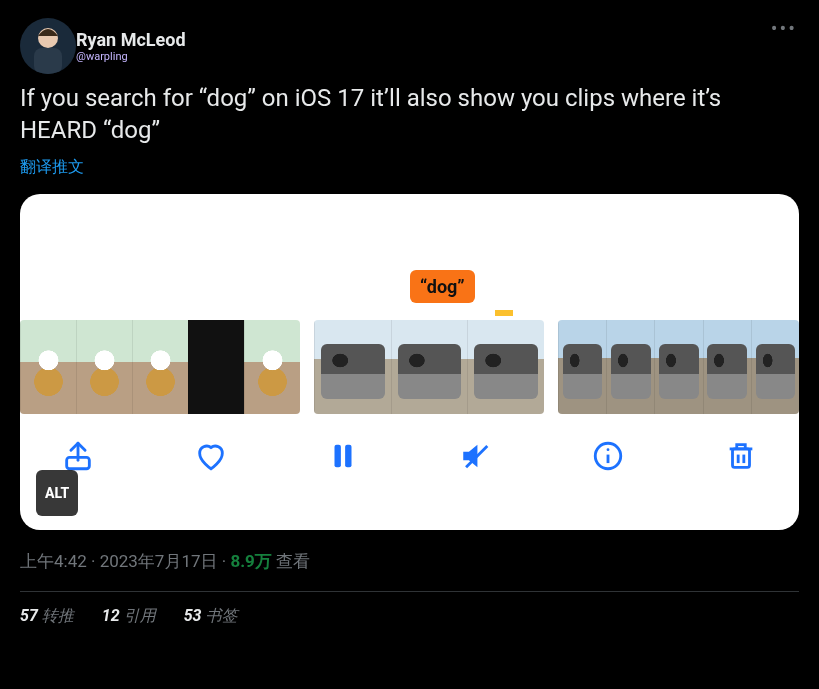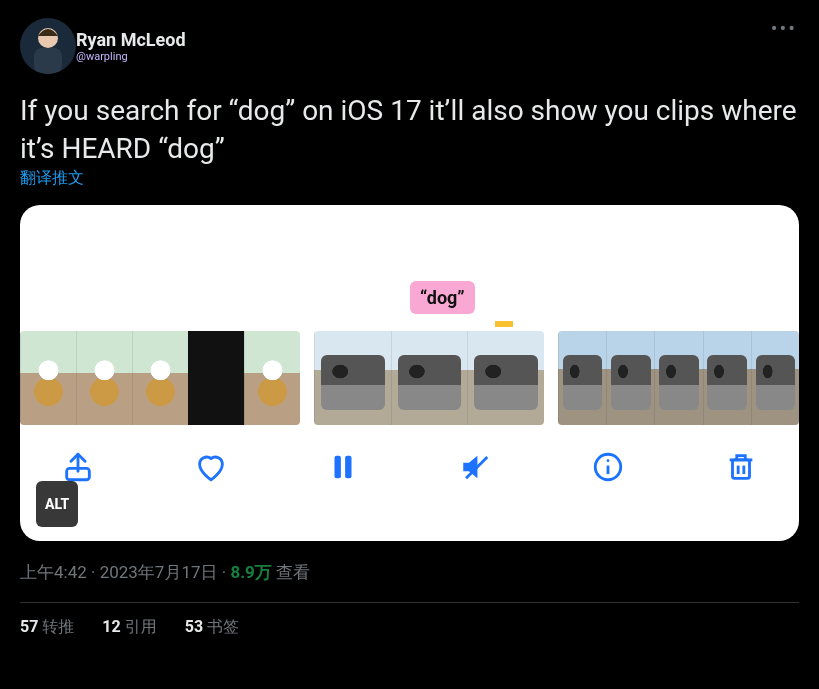--- a/index.html
+++ b/index.html
@@ -27,26 +27,27 @@
   }
   .header { display: flex; align-items: center; }
   .avatar {
     width: 56px; height: 56px; border-radius: 50%;
     overflow: hidden; flex-shrink: 0;
   }
   .avatar svg { width: 100%; height: 100%; display: block; }
   .names .display { font-weight: 700; font-size: 18px; }
   .names .handle { color: #c4b5fd; font-size: 11px; }
   .text {
-    margin-top: 18px;
-    font-size: 28px;
+    margin-top: 8px;
+    font-size: 24px;
     line-height: 1.35;
     font-weight: 400;
   }
   .translate {
+    margin-top: 10px;
     color: #1d9bf0;
     font-size: 16px;
     cursor: pointer;
   }
   
   .card {
     margin-top: 16px;
     background: #fff;
     border-radius: 20px;
     overflow: hidden;
@@ -55,21 +56,21 @@
     position: relative;
   }
   .card-top {
     height: 126px;
     position: relative;
   }
   .dog-tag {
     position: absolute;
     top: 76px;
     left: 390px;
-    background: #f9a8d4;
+    background: #f97316;
     color: #111;
     font-weight: 700;
     font-size: 18px;
     padding: 6px 10px;
     border-radius: 6px;
   }
   .tick {
     position: absolute;
     top: 116px;
     left: 475px;
@@ -151,20 +152,21 @@
     color: #71767b;
     font-size: 17px;
   }
   .meta .views-count { color: #15803d; font-weight: 700; }
   .divider { border: none; border-top: 1px solid #2f3336; margin: 18px 0 14px 0; }
   .stats {
     display: flex;
     gap: 28px;
     color: #71767b;
     font-size: 16px;
+    font-style: italic;
   }
   .stats b { color: #e7e9ea; font-weight: 700; margin-right: 4px; }
 </style>
 </head>
 <body>
 
 <div class="tweet">
 
   <div class="more">•••</div>
 

